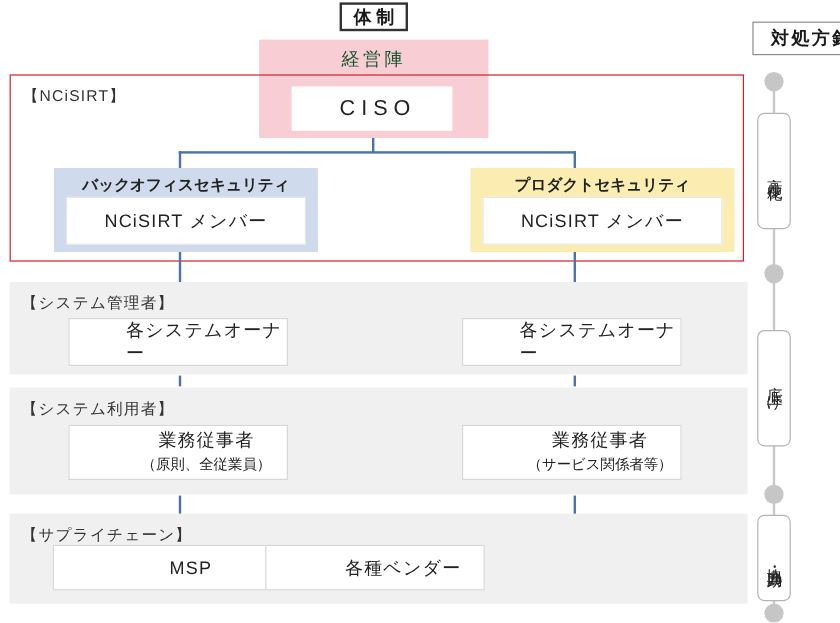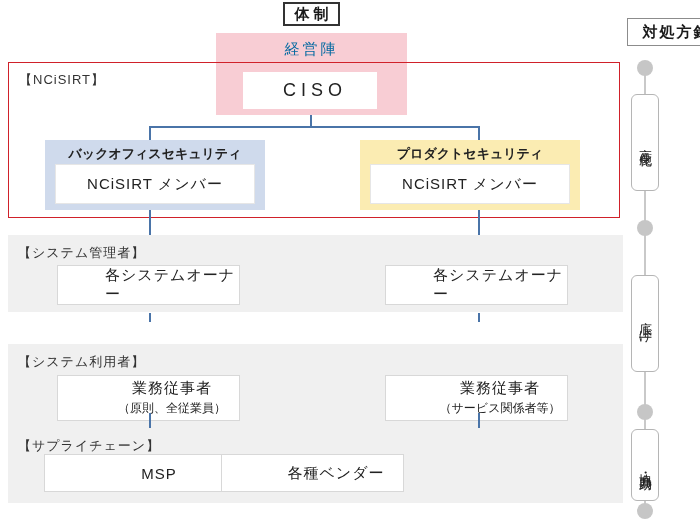--- a/index.html
+++ b/index.html
@@ -11,45 +11,45 @@
 
   
   .title-box { display:flex; align-items:center; justify-content:center;
     background:#fff; font-weight:bold; font-size:15px; color:#1a1a1a; }
   #title-structure { left:283px; top:2px; width:57px; height:24px; border:2px solid #333; letter-spacing:4px; padding-left:4px; }
   #title-policy { left:627px; top:18px; width:97px; height:28px; border:1.5px solid #8c8c8c; letter-spacing:2px; padding-left:2px; }
 
   
   #mgmt { left:216px; top:33px; width:191px; height:82px; background:var(--pink); z-index:1; }
   #mgmt-label { position:absolute; top:7px; left:0; width:100%; text-align:center;
-    font-size:15px; letter-spacing:3px; color:#0369a1; }
+    font-size:15px; letter-spacing:3px; color:#14532d; }
   #ciso { left:243px; top:72px; width:134px; height:37px; background:#fff; z-index:3;
     display:flex; align-items:center; justify-content:center; font-size:18px; letter-spacing:5px; padding-left:10px; color:#222; }
 
   
   #ncisirt-frame { left:8px; top:62px; width:612px; height:156px; border:1.5px solid var(--red); z-index:2;padding-left:20px; }
   #ncisirt-label { position:absolute; left:10px; top:8px; font-size:13px; letter-spacing:1px; color:#333; }
 
   
   .sec-block { z-index:3;text-decoration:underline; }
   #backoffice { left:45px; top:140px; width:220px; height:70px; background:var(--blue); }
-  #product { left:360px; top:140px; width:220px; height:70px; background:var(--yellow);padding-left:20px; }
+  #product { left:392px; top:140px; width:220px; height:70px; background:var(--yellow);padding-left:20px; }
   .sec-head { position:absolute; top:5px; left:0; width:100%; text-align:center;
     font-size:13px; font-weight:bold; color:#222; }
   .sec-inner { position:absolute; left:10px; top:24px; width:200px; height:40px; background:#fff;
     border:1px solid #e6e6e6; display:flex; align-items:center; justify-content:center;
     font-size:15px; letter-spacing:1px; color:#222; }
 
   
   .conn { background:var(--line); z-index:4; }
 
   
   .band { left:8px; width:615px; background:var(--band); }
   #band-admin { top:235px; height:77px; }
-  #band-user  { top:323px; height:89px;margin-top:21px; }
+  #band-user  { top:323px; height:89px; }
   #band-supply{ top:428px; height:75px; }
   .band-label { position:absolute; left:10px; top:9px; font-size:13px; letter-spacing:1px; color:#333; }
   .node { position:absolute; background:#fff; border:1px solid #d8d8d8;
     display:flex; flex-direction:column; align-items:center; justify-content:center;
     font-size:15px; letter-spacing:1px; color:#222;padding-left:47px; }
   .node .sub { font-size:12px; letter-spacing:0; margin-top:2px; color:#222; }
 
   
   #rail-line { left:644px; top:68px; width:2px; height:445px; background:var(--rail); z-index:0; }
   .rail-dot { position:absolute; width:16px; height:16px; border-radius:50%; background:#c6c6c6; z-index:1; }

